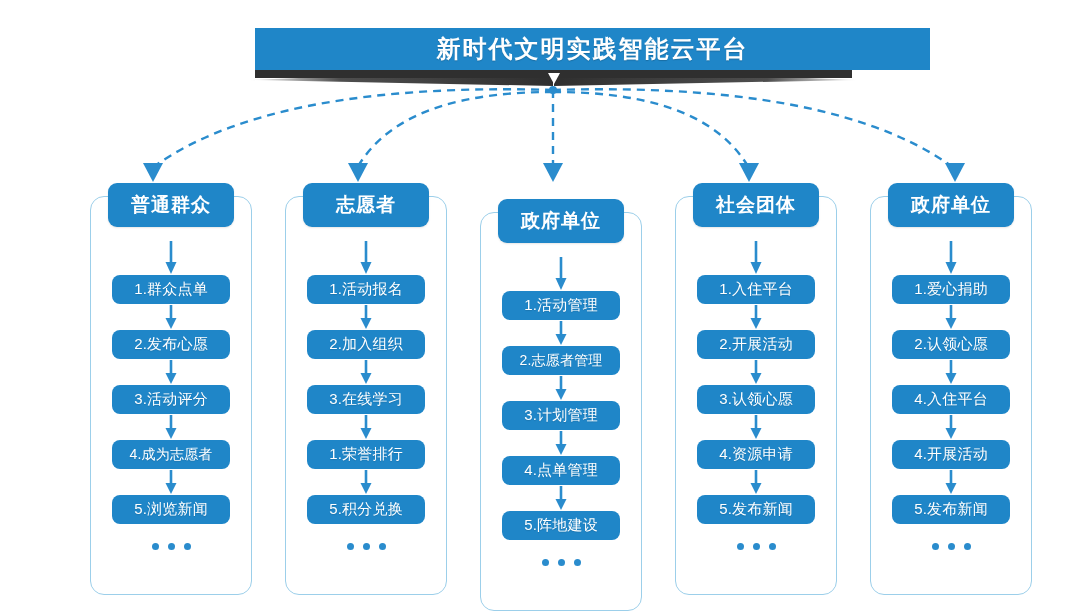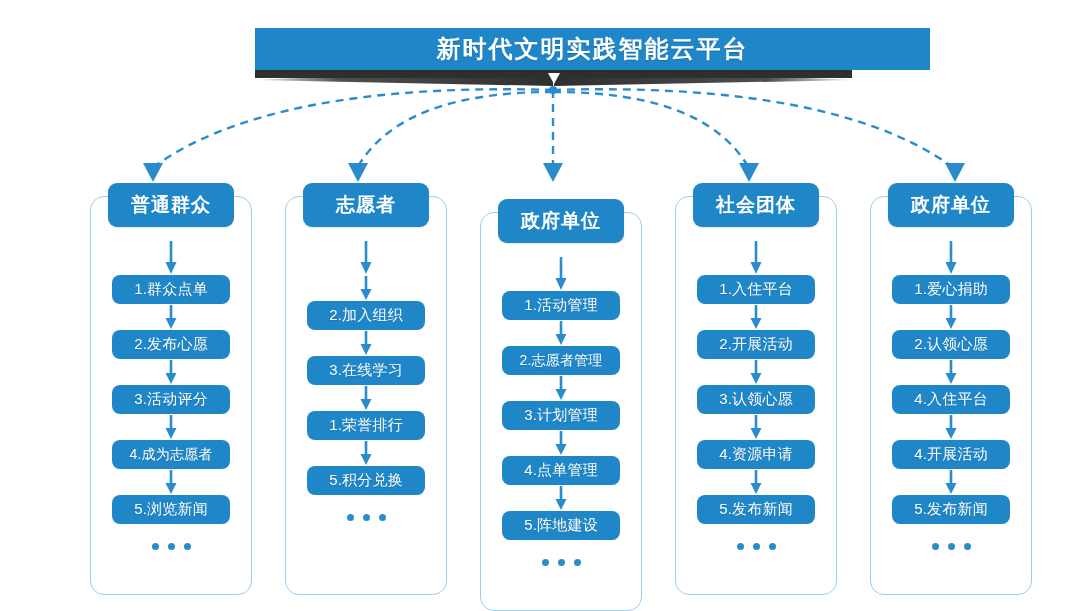--- a/index.html
+++ b/index.html
@@ -146,20 +146,21 @@
       </div>
     </div>
 
     <div class="col col-1">
       <div class="col-head">志愿者</div>
       <div class="items">
         <svg class="down first" viewBox="0 0 14 34">
           <line x1="7" y1="0" x2="7" y2="23" stroke="#2a8ccd" stroke-width="2.6"></line>
           <path d="M1.5,21 L12.5,21 L7,33 Z" fill="#2a8ccd"></path>
         </svg>
+        <div class="box">1.活动报名</div>
         <svg class="down" viewBox="0 0 14 26">
           <line x1="7" y1="1" x2="7" y2="16" stroke="#2a8ccd" stroke-width="2.6"></line>
           <path d="M1.5,14 L12.5,14 L7,25 Z" fill="#2a8ccd"></path>
         </svg>
         <div class="box">2.加入组织</div>
         <svg class="down" viewBox="0 0 14 26">
           <line x1="7" y1="1" x2="7" y2="16" stroke="#2a8ccd" stroke-width="2.6"></line>
           <path d="M1.5,14 L12.5,14 L7,25 Z" fill="#2a8ccd"></path>
         </svg>
         <div class="box">3.在线学习</div>

